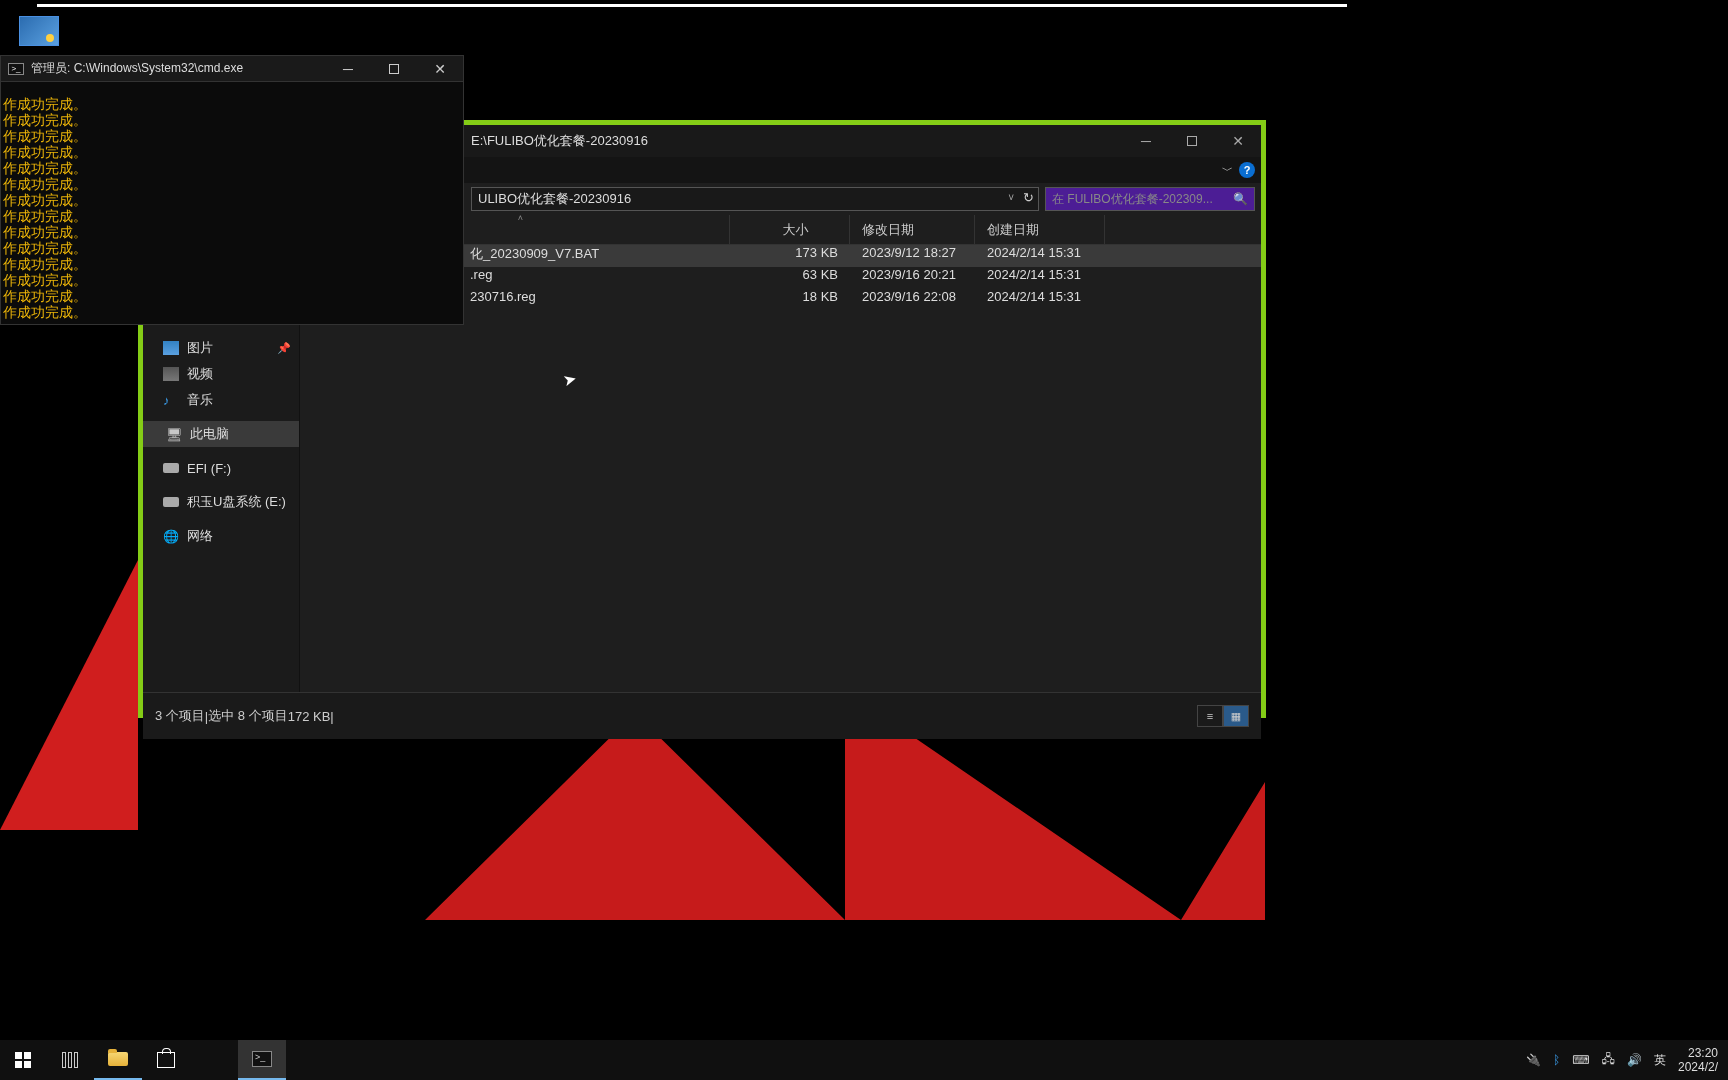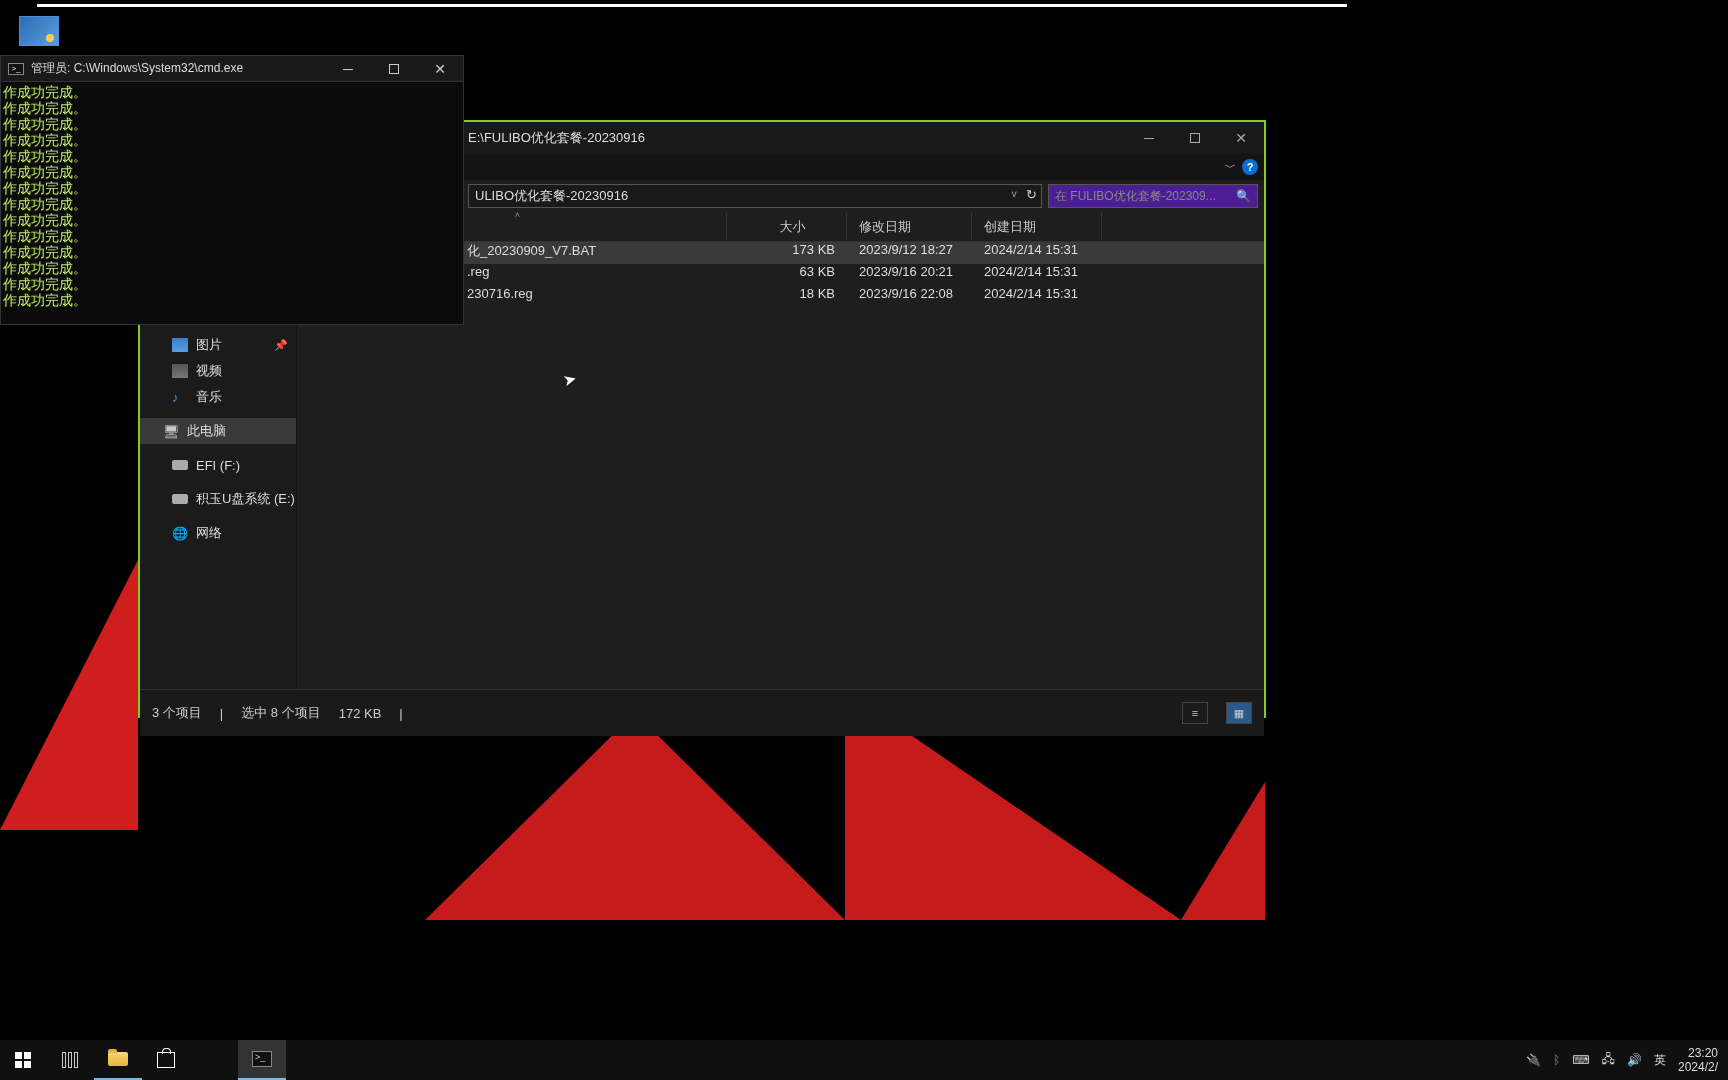--- a/index.html
+++ b/index.html
@@ -29,47 +29,47 @@
   .cmd-window {
     position:absolute; left:0; top:55px; width:464px; height:270px;
     background:#0b0b0b; border:1px solid #333;
     z-index: 30;
   }
   .cmd-titlebar { height:26px; display:flex; align-items:center; background:#1a1a1a; border-bottom:1px solid #333; }
   .cmd-icon { width:16px; height:12px; margin:0 7px 0 7px; background:#111; border:1px solid #888; font-size:8px; text-align:center; }
   .cmd-title { flex:1; font-size:12px; color:#ddd; }
   .win-ctrl { width:46px; height:26px; display:flex; align-items:center; justify-content:center; color:#ccc; }
   .win-ctrl .sq { width:10px; height:10px; border:1px solid #ccc; }
-  .cmd-body { padding:2px 2px; font-family: "NSimSun","SimSun",monospace; font-size:14px; line-height:16px; color:#bef264; }
+  .cmd-body { padding:14px 2px; font-family: "NSimSun","SimSun",monospace; font-size:14px; line-height:16px; color:#eab308; }
   .cmd-body div { white-space:pre; }
 
   
   .explorer {
     position:absolute; left:138px; top:120px; width:1128px; height:598px;
-    background:#1e1e1e; border:2px solid #84cc16;
+    background:#1e1e1e; border:5px solid #84cc16;
     z-index: 10;
   }
   .exp-titlebar { height:32px; display:flex; align-items:center; background:#191919; }
   .exp-title { flex:1; padding-left:328px; color:#ddd; font-size:13px; }
   .exp-ctrl { width:46px; height:32px; display:flex; align-items:center; justify-content:center; color:#aaa; }
 
   .ribbon-strip { height:26px; background:#141414; display:flex; align-items:center; justify-content:flex-end; padding-right:6px; gap:6px; }
   .chev { color:#ccc; font-size:11px; }
   .help-circle { width:16px;height:16px;border-radius:50%;background:#0a6ed1;color:#fff;font-size:11px;font-weight:bold;display:flex;align-items:center;justify-content:center; }
 
   .addr-row { height:32px; display:flex; align-items:center; gap:6px; padding:0 6px; background:#1e1e1e; }
   .addr-box { flex:1; height:24px; border:1px solid #555; background:#191919; display:flex; align-items:center; padding:0 6px; color:#ddd; font-size:13px; margin-left:322px; position:relative; }
   .addr-drop { position:absolute; right:24px; top:4px; color:#aaa; font-size:10px; }
   .addr-refresh { position:absolute; right:4px; top:2px; color:#ccc; font-size:13px; }
   .search-box { width:210px; height:24px; border:1px solid #555; background:#4c1d95; display:flex; align-items:center; padding:0 6px; color:#888; font-size:12px; position:relative; }
   .search-box .mag { position:absolute; right:6px; top:4px; color:#ccc; font-size:12px; }
 
   .exp-body { display:flex; height:477px; }
   .nav-pane { width:157px; background:#1b1b1b; border-right:1px solid #111; padding-top:120px; overflow:hidden; }
-  .nav-item { height:26px; display:flex; align-items:center; padding-left:32px; gap:8px; color:#ddd; font-size:13px; position:relative; }
+  .nav-item { height:26px; display:flex; align-items:center; padding-left:20px; gap:8px; color:#ddd; font-size:13px; position:relative; }
   .nav-item.sel { background:#3a3a3a; }
   .nav-item .pin { position:absolute; right:8px; color:#777; font-size:11px; }
   .ni-ico { width:16px; height:14px; display:inline-block; }
   .ico-pic { background:linear-gradient(#3282c4,#5aa0e0); }
   .ico-vid { background:linear-gradient(#555,#777); }
   .ico-mus { color:#3a9be8; font-weight:bold; }
   .ico-pc  { color:#c8c8c8; }
   .ico-dsk { width:16px;height:10px;background:#aaa;border-radius:2px; }
   .ico-net { color:#3a9be8; }
   .nav-pc { padding-left:23px; }
@@ -84,21 +84,21 @@
   .col.crt  { width:130px; }
 
   .file-row { height:22px; display:flex; align-items:flex-start; font-size:13px; color:#ddd; }
   .file-row.sel { background:#3a3a3a; }
   .cell { padding-left:12px; }
   .cell.name { width:430px; padding-left:170px; }
   .cell.size { width:120px; text-align:right; padding-right:12px; }
   .cell.mod  { width:125px; }
   .cell.crt  { width:130px; }
 
-  .status-bar { height:47px; background:#1a1a1a; border-top:1px solid #333; display:flex; align-items:center; padding:0 12px; color:#ccc; font-size:13px; gap:18px; }
+  .status-bar { height:47px; background:#1a1a1a; border-top:1px solid #333; display:flex; align-items:center; padding:0 12px; color:#ccc; font-size:13px; gap:0; }
   .status-bar .spacer { flex:1; }
   .view-btn { width:26px; height:22px; border:1px solid #444; display:flex; align-items:center; justify-content:center; font-size:11px; color:#ccc; }
   .view-btn.active { background:#2a5a8a; }
 
   
   .cursor { position:absolute; left:563px; top:370px; z-index:40; color:#fff; font-size:16px; pointer-events:none; transform:rotate(-15deg); }
 
   
   .taskbar {
     position:absolute; left:0; bottom:0; width:100%; height:40px;

